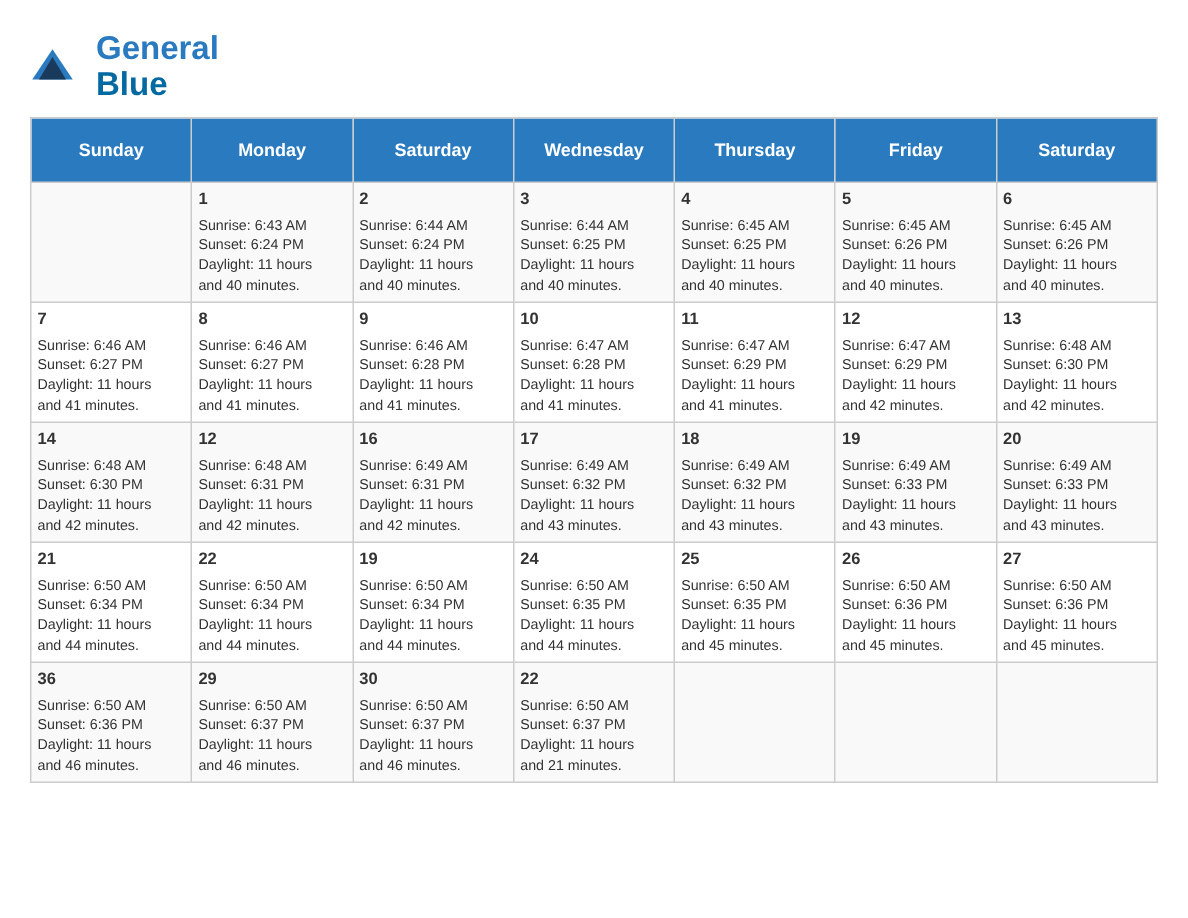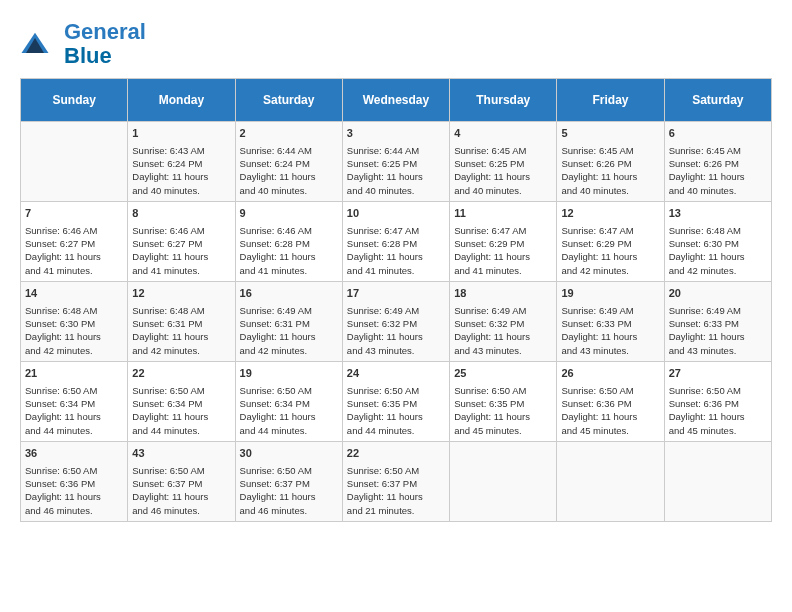--- a/index.html
+++ b/index.html
@@ -320,21 +320,21 @@
       </tr>
       <tr>
         <td>
           <span class="day-num">36</span>
           <div>Sunrise: 6:50 AM</div>
           <div>Sunset: 6:36 PM</div>
           <div>Daylight: 11 hours</div>
           <div>and 46 minutes.</div>
         </td>
         <td>
-          <span class="day-num">43</span>
+          <span class="day-num">29</span>
           <div>Sunrise: 6:50 AM</div>
           <div>Sunset: 6:37 PM</div>
           <div>Daylight: 11 hours</div>
           <div>and 46 minutes.</div>
         </td>
         <td>
           <span class="day-num">30</span>
           <div>Sunrise: 6:50 AM</div>
           <div>Sunset: 6:37 PM</div>
           <div>Daylight: 11 hours</div>

